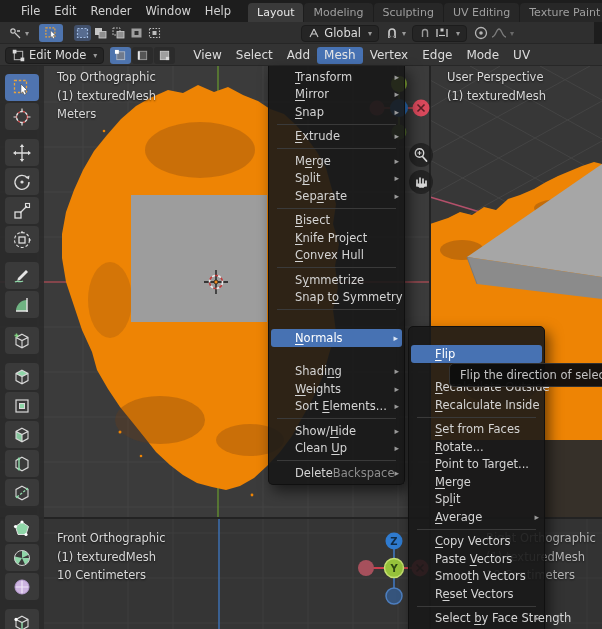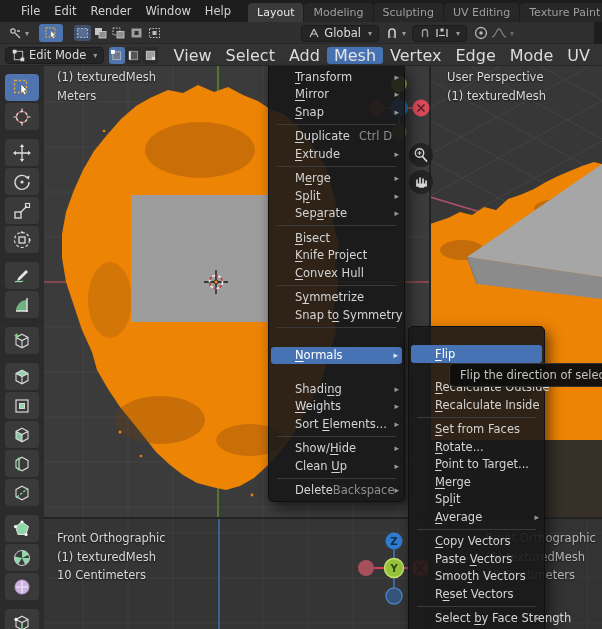--- a/index.html
+++ b/index.html
@@ -22,21 +22,21 @@
         display:flex;align-items:center;padding:0 5px;z-index:10;box-shadow:inset 0 -1px 0 #272727}
 
   .pill{display:flex;align-items:center;gap:4px;height:17px;background:#252525;border:1px solid #1c1c1c;
         border-radius:4px;padding:0 6px;font-size:11.5px;color:#dcdcdc;white-space:nowrap}
   .dd::after{content:"\25BE";font-size:8px;color:#9a9a9a;margin-left:3px}
   .mini{width:17px;height:16px;border-radius:3px;display:flex;align-items:center;justify-content:center;margin-right:1px}
   .mini.on{background:#41506b}
   .hbtn{height:17px;border-radius:3px;display:flex;align-items:center;justify-content:center;
         background:#2b2b2b;width:21px;margin-right:1px}
   .hbtn.on{background:#4e74ae}
-  .hmenu{padding:0 7px;font-size:16px;color:#dcdcdc;height:17px;display:flex;align-items:center;border-radius:3px;white-space:nowrap}
+  .hmenu{padding:0 7px;font-size:12px;color:#dcdcdc;height:17px;display:flex;align-items:center;border-radius:3px;white-space:nowrap}
   .hmenu.active{background:#4772b3;color:#e5e5e5}
   .sp{flex:1}
   .gap6{width:6px}.gap10{width:10px}
 
   
   .scene{position:absolute;left:0;top:0;z-index:1}
   .vp-label{position:absolute;z-index:2;font-size:11.5px;line-height:18.5px;color:#d9d9d9;
             text-shadow:0 1px 2px rgba(0,0,0,.65);pointer-events:none}
   .vp-label span{display:block;white-space:nowrap}
   .vp-label.dim{color:#cfcfcf;opacity:.85}
@@ -175,20 +175,21 @@
       <circle cx="394" cy="596" r="8" fill="#35547c" stroke="#4d7fc0" stroke-width="1.5"></circle>
       <circle cx="366" cy="568" r="8" fill="#a6505c"></circle>
       <circle cx="420" cy="568" r="8.5" fill="#d9495c"></circle>
       <path d="M416.5 564.5 l7 7 M423.5 564.5 l-7 7" stroke="#5a2026" stroke-width="1.6"></path>
       <circle cx="394" cy="568" r="9.5" fill="#96c23b" stroke="#c6e171" stroke-width="1.5"></circle>
       <text x="394" y="571.8" font-size="10" font-weight="bold" fill="#2c4612" text-anchor="middle">Y</text>
     </g>
   </svg>
 
   <div class="vp-label" style="left:57px;top:68px">
+    <span>Top Orthographic</span>
       <span>(1) texturedMesh</span>
       <span>Meters</span>
   </div>
   <div class="vp-label" style="left:447px;top:68px">
     <span>User Perspective</span>
       <span>(1) texturedMesh</span>
   </div>
   <div class="vp-label" style="left:57px;top:529px">
     <span>Front Orthographic</span>
       <span>(1) texturedMesh</span>
@@ -473,24 +474,20 @@
     <div class="mi has-sub">
         <span><u>T</u>ransform</span>
       </div>
     <div class="mi has-sub">
         <span><u>M</u>irror</span>
       </div>
     <div class="mi has-sub">
         <span><u>S</u>nap</span>
       </div>
     <div class="msep"></div>
-    <div class="mi">
-        <span><u>D</u>uplicate</span>
-        <span class="sc">Ctrl D</span>
-      </div>
     <div class="mi has-sub">
         <span><u>E</u>xtrude</span>
       </div>
     <div class="msep"></div>
     <div class="mi has-sub">
         <span>M<u>e</u>rge</span>
       </div>
     <div class="mi has-sub">
         <span>S<u>p</u>lit</span>
       </div>

